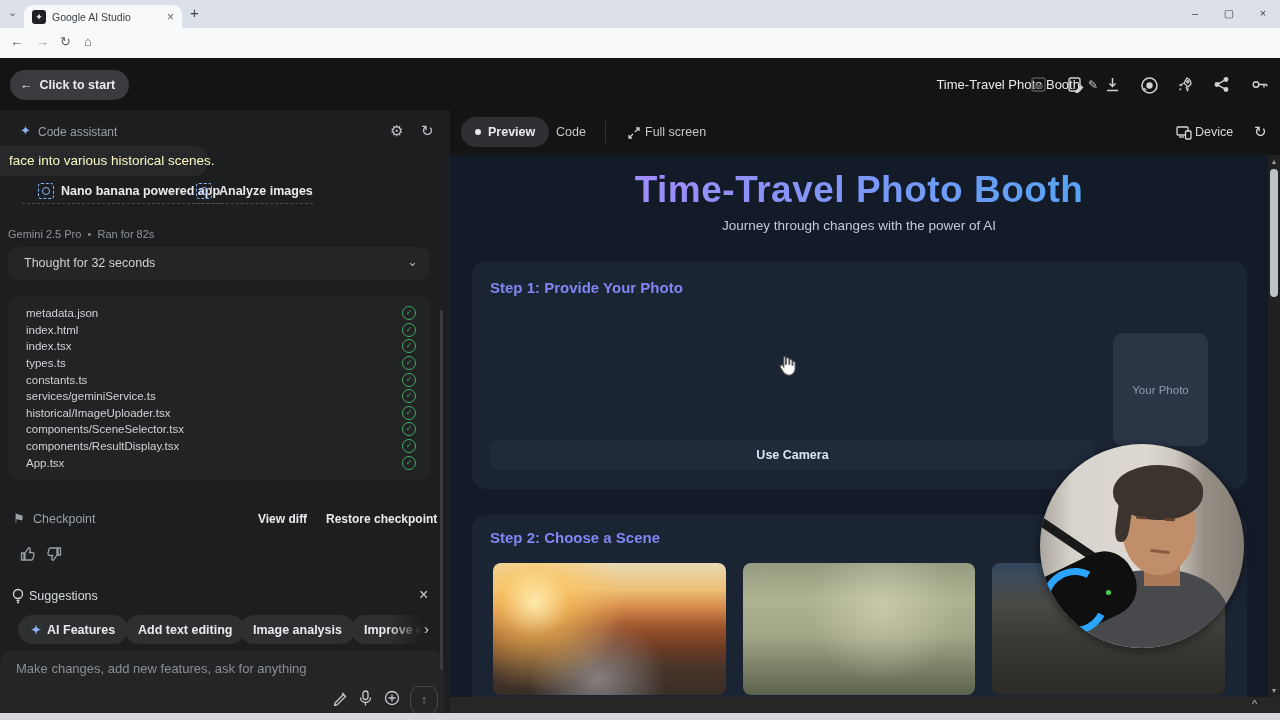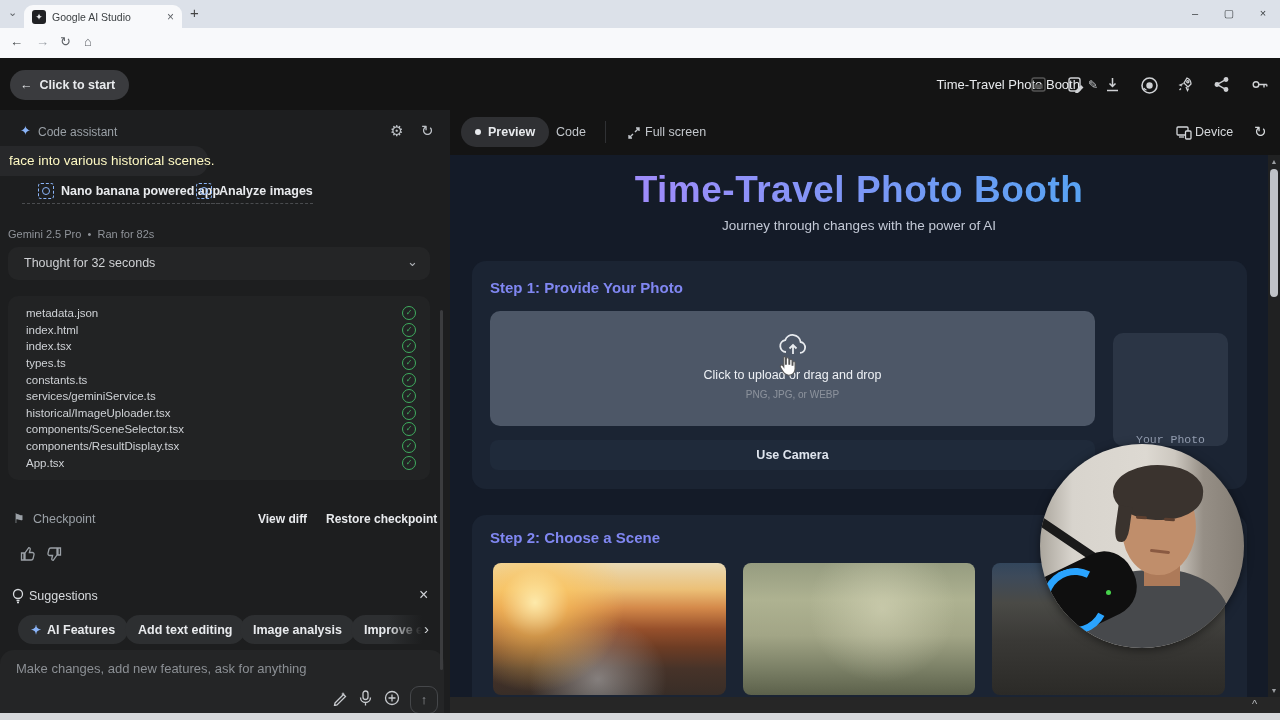--- a/index.html
+++ b/index.html
@@ -78,21 +78,21 @@
   .ptxt{position:absolute;top:15px;font-size:12.5px;color:#c2c6cb;}
   .pdivider{position:absolute;left:155px;top:11px;width:1px;height:22px;background:#303134;}
   .viewport{position:absolute;left:450px;top:155px;width:818px;height:542px;background:#141b28;overflow:hidden;}
   .h1{position:absolute;left:0;top:14px;width:100%;text-align:center;font-size:37px;font-weight:800;letter-spacing:.5px;background:linear-gradient(90deg,#9d8cfa 25%,#4ea6f2 85%);-webkit-background-clip:text;background-clip:text;color:transparent;}
   .sub{position:absolute;left:0;top:63px;width:100%;text-align:center;font-size:13.5px;color:#c3c9d6;}
   .card{position:absolute;left:22px;width:775px;background:#1b2433;border-radius:14px;}
   .stephead{position:absolute;left:18px;top:18px;font-size:15px;font-weight:700;color:#8087f2;}
   .dropzone{position:absolute;left:18px;top:50px;width:605px;height:115px;background:#4d5767;border-radius:10px;}
   .dz-main{position:absolute;left:0;top:57px;width:100%;text-align:center;font-size:12.5px;font-weight:500;color:#eef1f5;}
   .dz-hint{position:absolute;left:0;top:78px;width:100%;text-align:center;font-size:10px;color:rgba(255,255,255,.35);}
-  .yourphoto{position:absolute;left:641px;top:72px;width:115px;height:113px;background:#2b3545;border-radius:10px;display:flex;align-items:flex-end;justify-content:center;font-size:11.5px;color:#939db0;font-family:Liberation Mono, monospace;}
+  .yourphoto{position:absolute;left:641px;top:72px;width:95px;height:113px;background:#2b3545;border-radius:10px;display:flex;align-items:center;justify-content:center;font-size:11.5px;color:#939db0;}
   .usecam{position:absolute;left:18px;top:179px;width:605px;height:30px;background:#1f2a3a;border-radius:8px;text-align:center;line-height:30px;font-size:12.5px;font-weight:600;color:#dfe5ee;}
   .scene{position:absolute;top:48px;height:132px;border-radius:8px;}
   .scene1{left:21px;width:233px;background:
     radial-gradient(circle at 18% 30%,rgba(255,238,175,.95) 0%,rgba(255,200,95,.6) 16%,rgba(255,170,60,0) 42%),
     radial-gradient(ellipse at 45% 88%,rgba(215,222,228,.45) 0%,rgba(215,222,228,0) 38%),
     linear-gradient(180deg,#e9dab6 0%,#ecc077 20%,#d4894a 34%,#97502b 50%,#6d3c24 64%,#473329 80%,#382d27 100%);}
   .scene2{left:271px;width:232px;background:
     radial-gradient(circle at 60% 35%,rgba(225,224,195,.5) 0%,rgba(225,224,195,0) 45%),
     linear-gradient(180deg,#969c80 0%,#aeb291 28%,#a2a586 55%,#7b8066 80%,#5c614b 100%);}
   .scene3{left:520px;width:233px;background:
@@ -422,30 +422,20 @@
     <span class="ptxt" style="left:745px;color:#d5d8db;">Device</span>
     <span class="abs" style="left:804px;top:13px;font-size:15px;color:#d5d8db;">↻</span>
   </div>
 
   <div class="viewport">
     <div class="h1">Time-Travel Photo Booth</div>
     <div class="sub">Journey through changes with the power of AI</div>
 
     <div class="card" style="top:106px;height:228px;">
       <div class="stephead">Step 1: Provide Your Photo</div>
-      <div class="dropzone">
-        <svg class="abs" style="left:288px;top:22px;" width="30" height="24" viewBox="0 0 30 24">
-            <g stroke="#e8ebef" stroke-width="1.8" fill="none">
-              <path d="M8 19a6 6 0 0 1-.8-11.9A8 8 0 0 1 22.6 9a5.5 5.5 0 0 1-.6 10.9"></path>
-              <path d="M15 21v-8M11.5 15.5L15 12l3.5 3.5"></path>
-            </g>
-          </svg>
-        <div class="dz-main">Click to upload or drag and drop</div>
-        <div class="dz-hint">PNG, JPG, or WEBP</div>
-      </div>
       <div class="yourphoto">
           <span>Your Photo</span>
         </div>
       <div class="usecam">Use Camera</div>
     </div>
 
     <div class="card" style="top:360px;height:230px;">
       <div class="stephead" style="top:14px;">Step 2: Choose a Scene</div>
       <div class="scene scene1"></div>
       <div class="scene scene2"></div>

